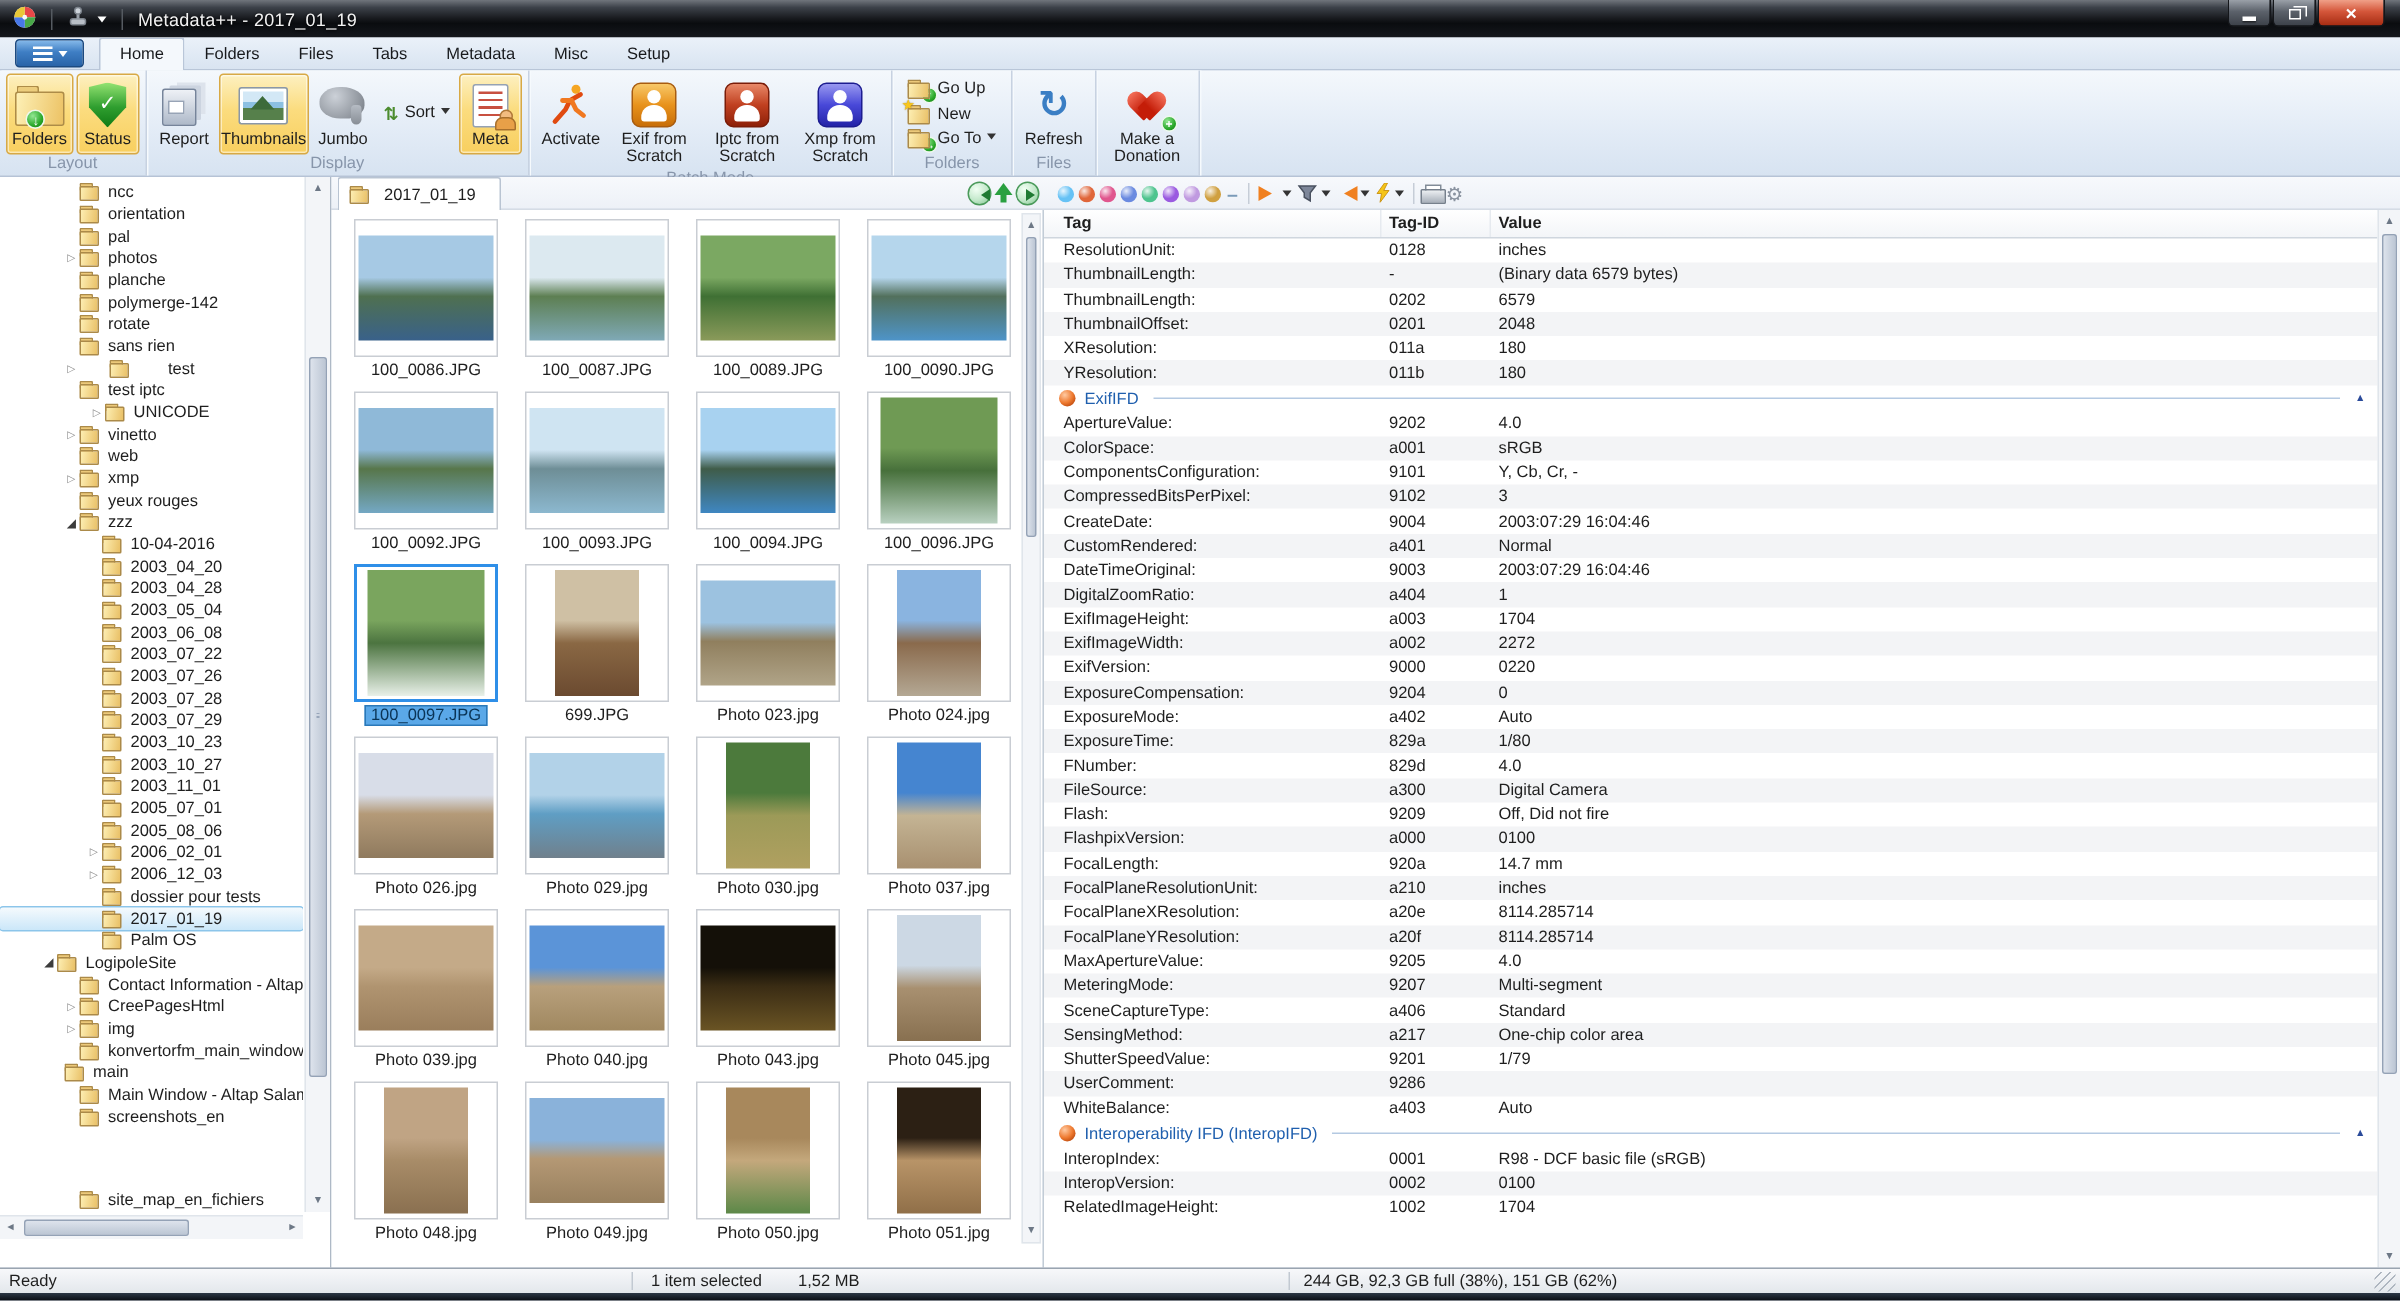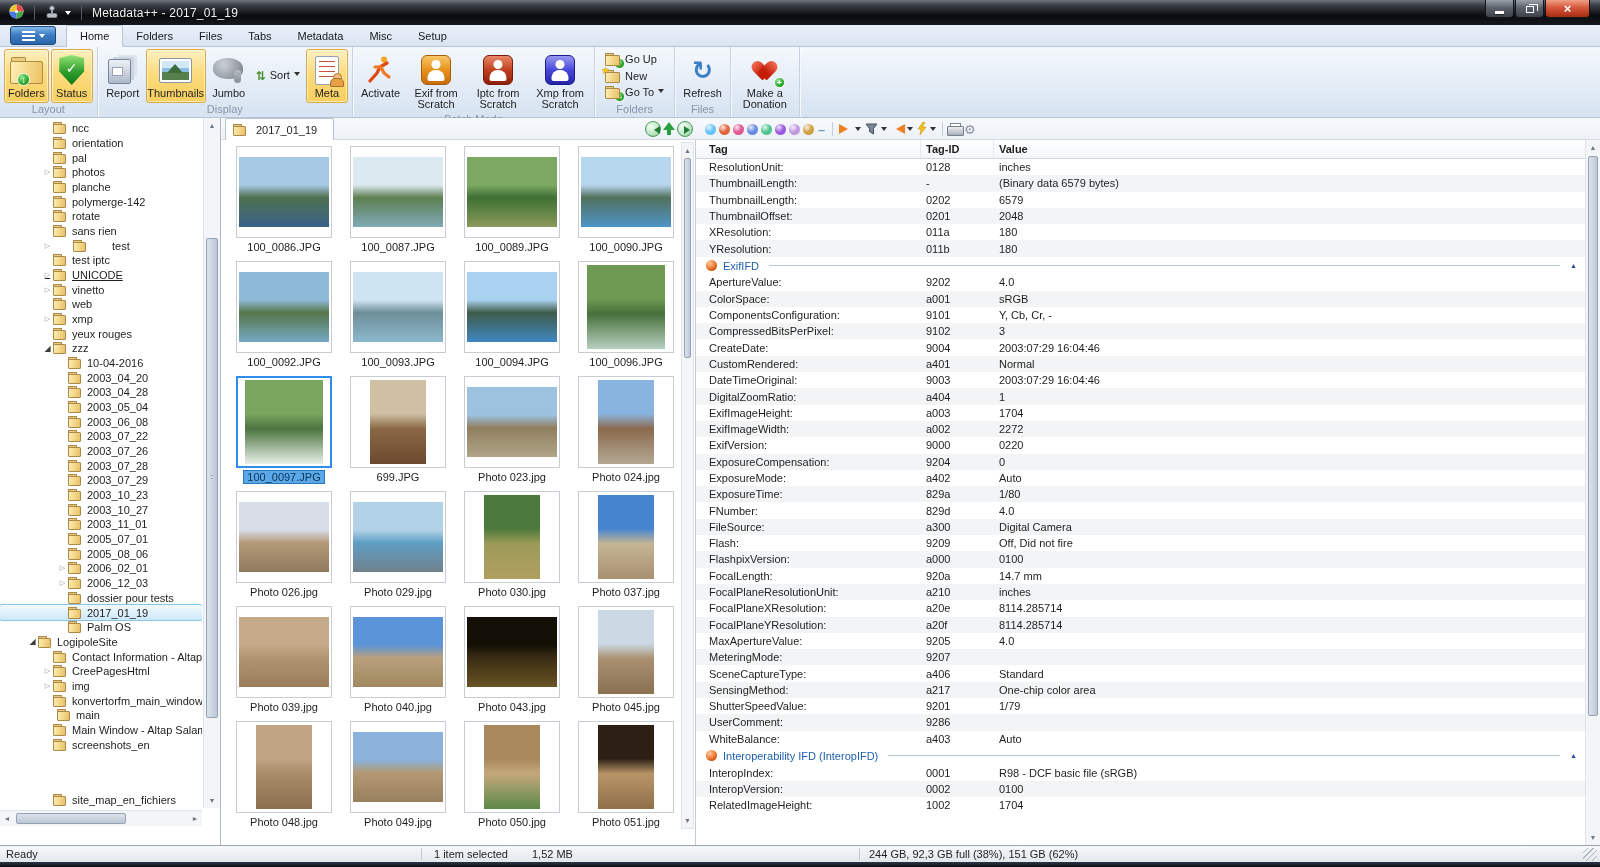--- a/index.html
+++ b/index.html
@@ -444,21 +444,21 @@
         <div class="titem" style="padding-left: 42px; gap: 20px;">
           <i class="texp">▷</i>
           <span class="ico mfolder"></span>
           <span class="tlab">test</span>
         </div>
         <div class="titem" style="padding-left: 42px;">
           <i class="texp"></i>
           <span class="ico mfolder"></span>
           <span class="tlab">test iptc</span>
         </div>
-        <div class="titem" style="padding-left: 42px; text-decoration: underline;">
+        <div class="titem" style="padding-left: 59px;">
           <i class="texp">▷</i>
           <span class="ico mfolder"></span>
           <span class="tlab">UNICODE</span>
         </div>
         <div class="titem" style="padding-left: 42px;">
           <i class="texp">▷</i>
           <span class="ico mfolder"></span>
           <span class="tlab">vinetto</span>
         </div>
         <div class="titem" style="padding-left: 42px;">
@@ -594,21 +594,21 @@
         <div class="titem" style="padding-left: 42px;">
           <i class="texp">▷</i>
           <span class="ico mfolder"></span>
           <span class="tlab">img</span>
         </div>
         <div class="titem" style="padding-left: 42px;">
           <i class="texp"></i>
           <span class="ico mfolder"></span>
           <span class="tlab">konvertorfm_main_window</span>
         </div>
-        <div class="titem" style="padding-left: 46px;">
+        <div class="titem" style="padding-left: 32px;">
           <i class="texp"></i>
           <span class="ico mfolder"></span>
           <span class="tlab">main</span>
         </div>
         <div class="titem" style="padding-left: 42px;">
           <i class="texp"></i>
           <span class="ico mfolder"></span>
           <span class="tlab">Main Window - Altap Salamand</span>
         </div>
         <div class="titem" style="padding-left: 42px; text-align: right;">
@@ -1005,20 +1005,21 @@
           <span class="mc3">8114.285714</span>
         </div>
         <div class="mrow">
           <span class="mc1">MaxApertureValue:</span>
           <span class="mc2">9205</span>
           <span class="mc3">4.0</span>
         </div>
         <div class="mrow alt">
           <span class="mc1">MeteringMode:</span>
           <span class="mc2">9207</span>
+          <span class="mc3">Multi-segment</span>
         </div>
         <div class="mrow">
           <span class="mc1">SceneCaptureType:</span>
           <span class="mc2">a406</span>
           <span class="mc3">Standard</span>
         </div>
         <div class="mrow alt">
           <span class="mc1">SensingMethod:</span>
           <span class="mc2">a217</span>
           <span class="mc3">One-chip color area</span>

